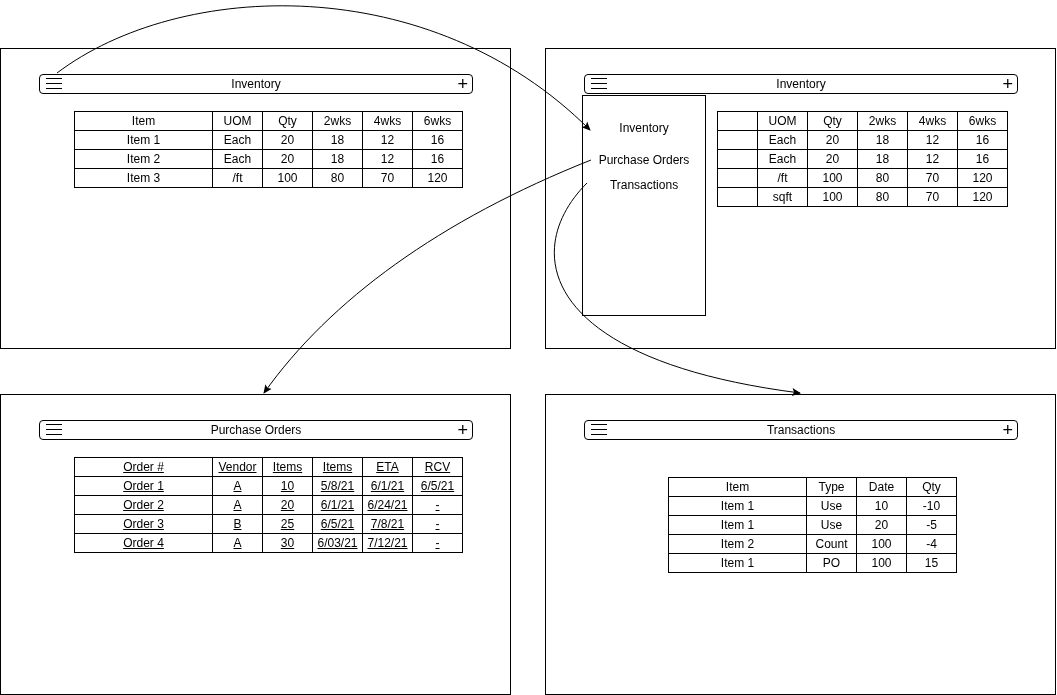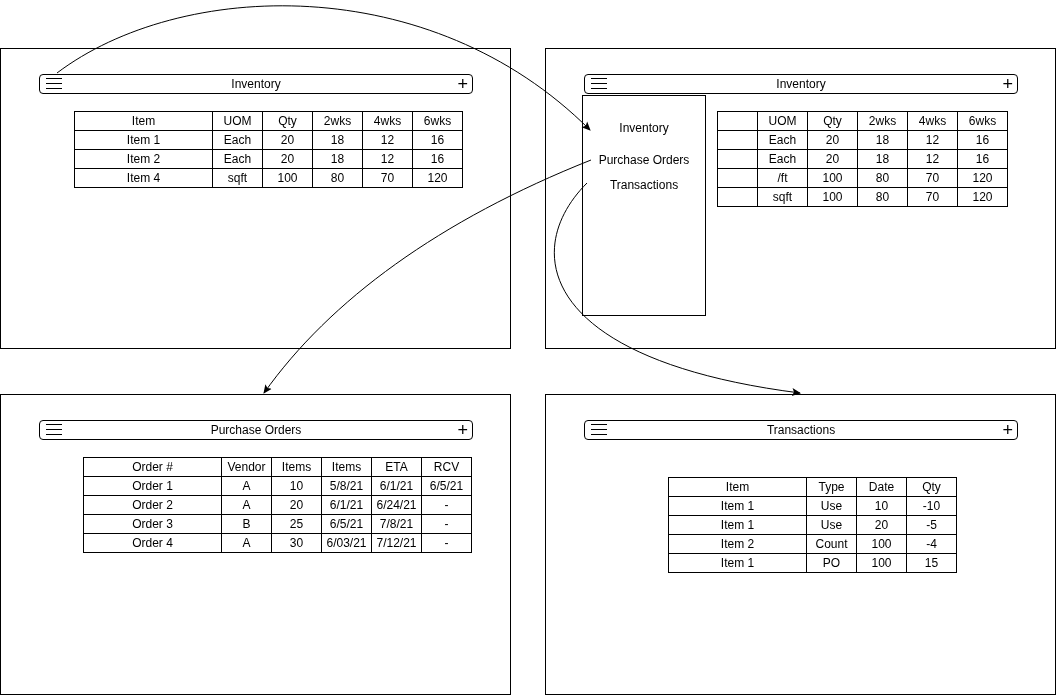--- a/index.html
+++ b/index.html
@@ -54,22 +54,22 @@
     </tr>
     <tr>
       <td>Item 2</td>
       <td>Each</td>
       <td>20</td>
       <td>18</td>
       <td>12</td>
       <td>16</td>
     </tr>
     <tr>
-      <td>Item 4</td>
-      <td>sqft</td>
+      <td>Item 3</td>
+      <td>/ft</td>
       <td>100</td>
       <td>80</td>
       <td>70</td>
       <td>120</td>
     </tr>
   </tbody>
     </table>
 </div>
 
 <div class="frame" style="left:545px;top:48px;width:511px;height:301px;">
@@ -136,21 +136,21 @@
 <div class="frame" style="left:0;top:394px;width:511px;height:301px;">
   <div class="topbar" style="left:38px;top:25px;width:434px;">
     <div class="menu">
         <i></i>
         <i></i>
         <i></i>
       </div>
     <div class="title">Purchase Orders</div>
     <div class="plus">+</div>
   </div>
-  <table class="grid" style="left:70px;top:62px;">
+  <table class="grid" style="left:61px;top:62px;text-decoration:underline;">
     <tbody>
         <tr>
       <td style="width:137px">Order #</td>
       <td style="width:49px">Vendor</td>
       <td style="width:49px">Items</td>
       <td style="width:49px">Items</td>
       <td style="width:49px">ETA</td>
       <td style="width:49px">RCV</td>
     </tr>
     <tr>

